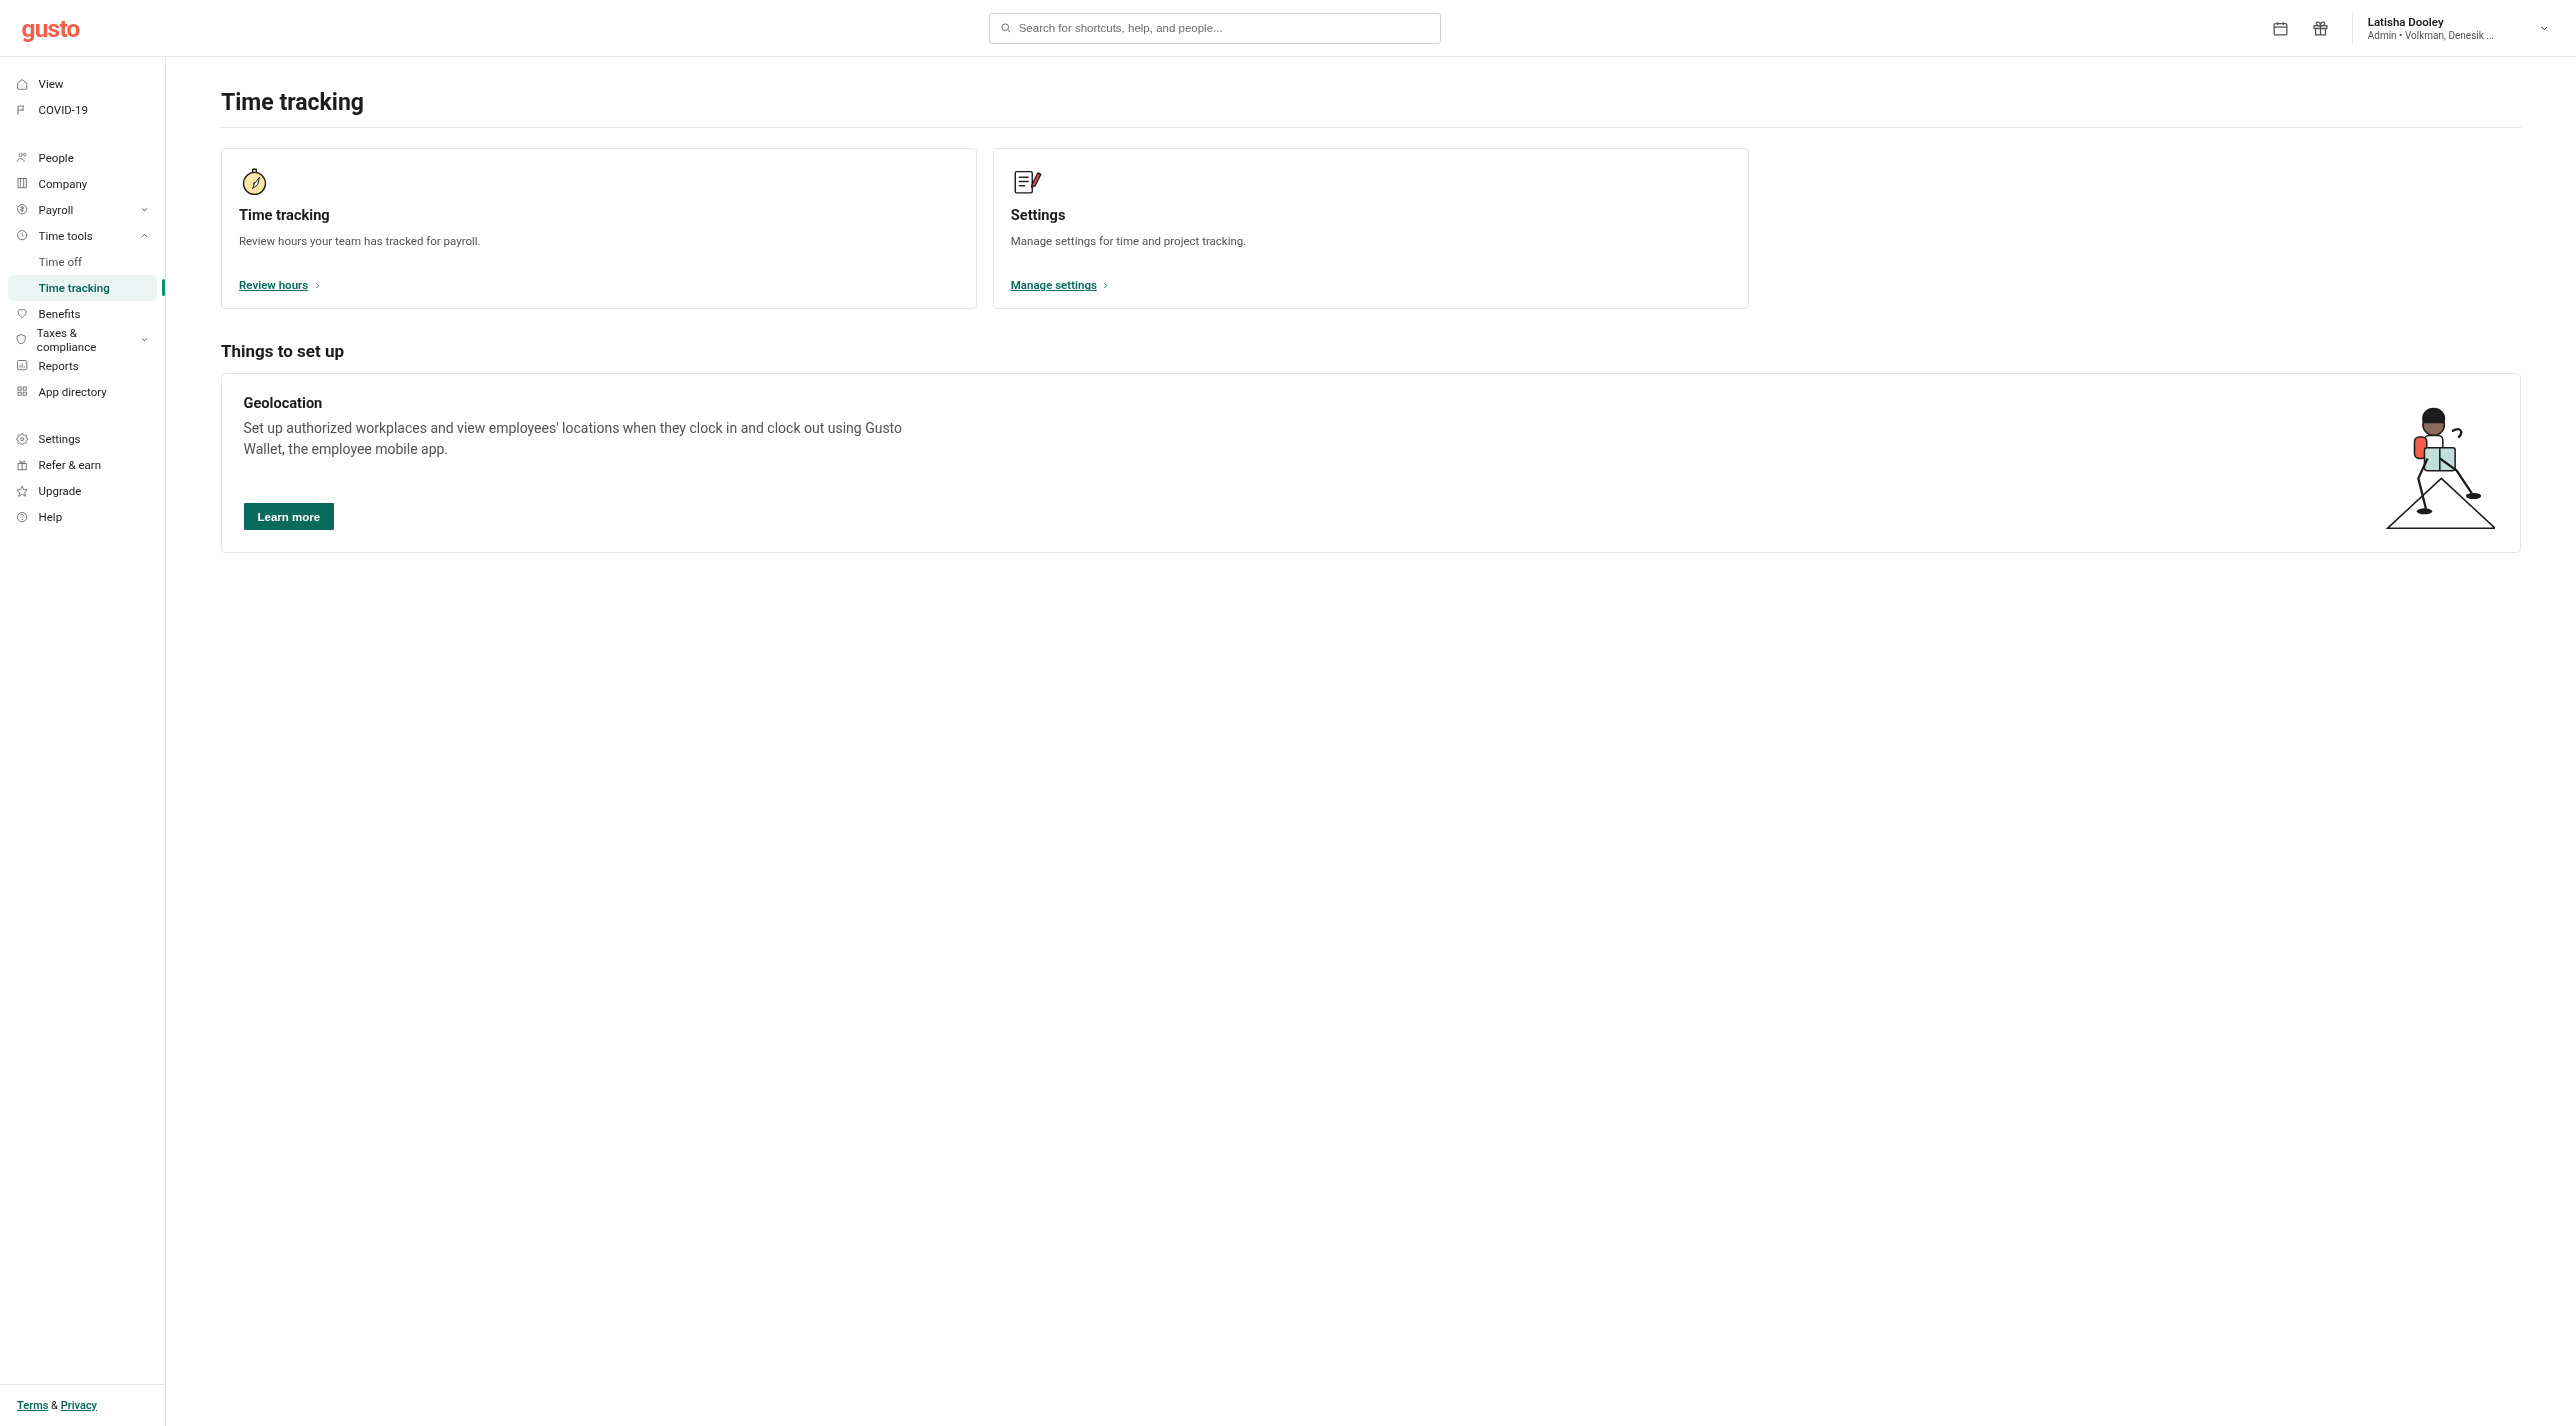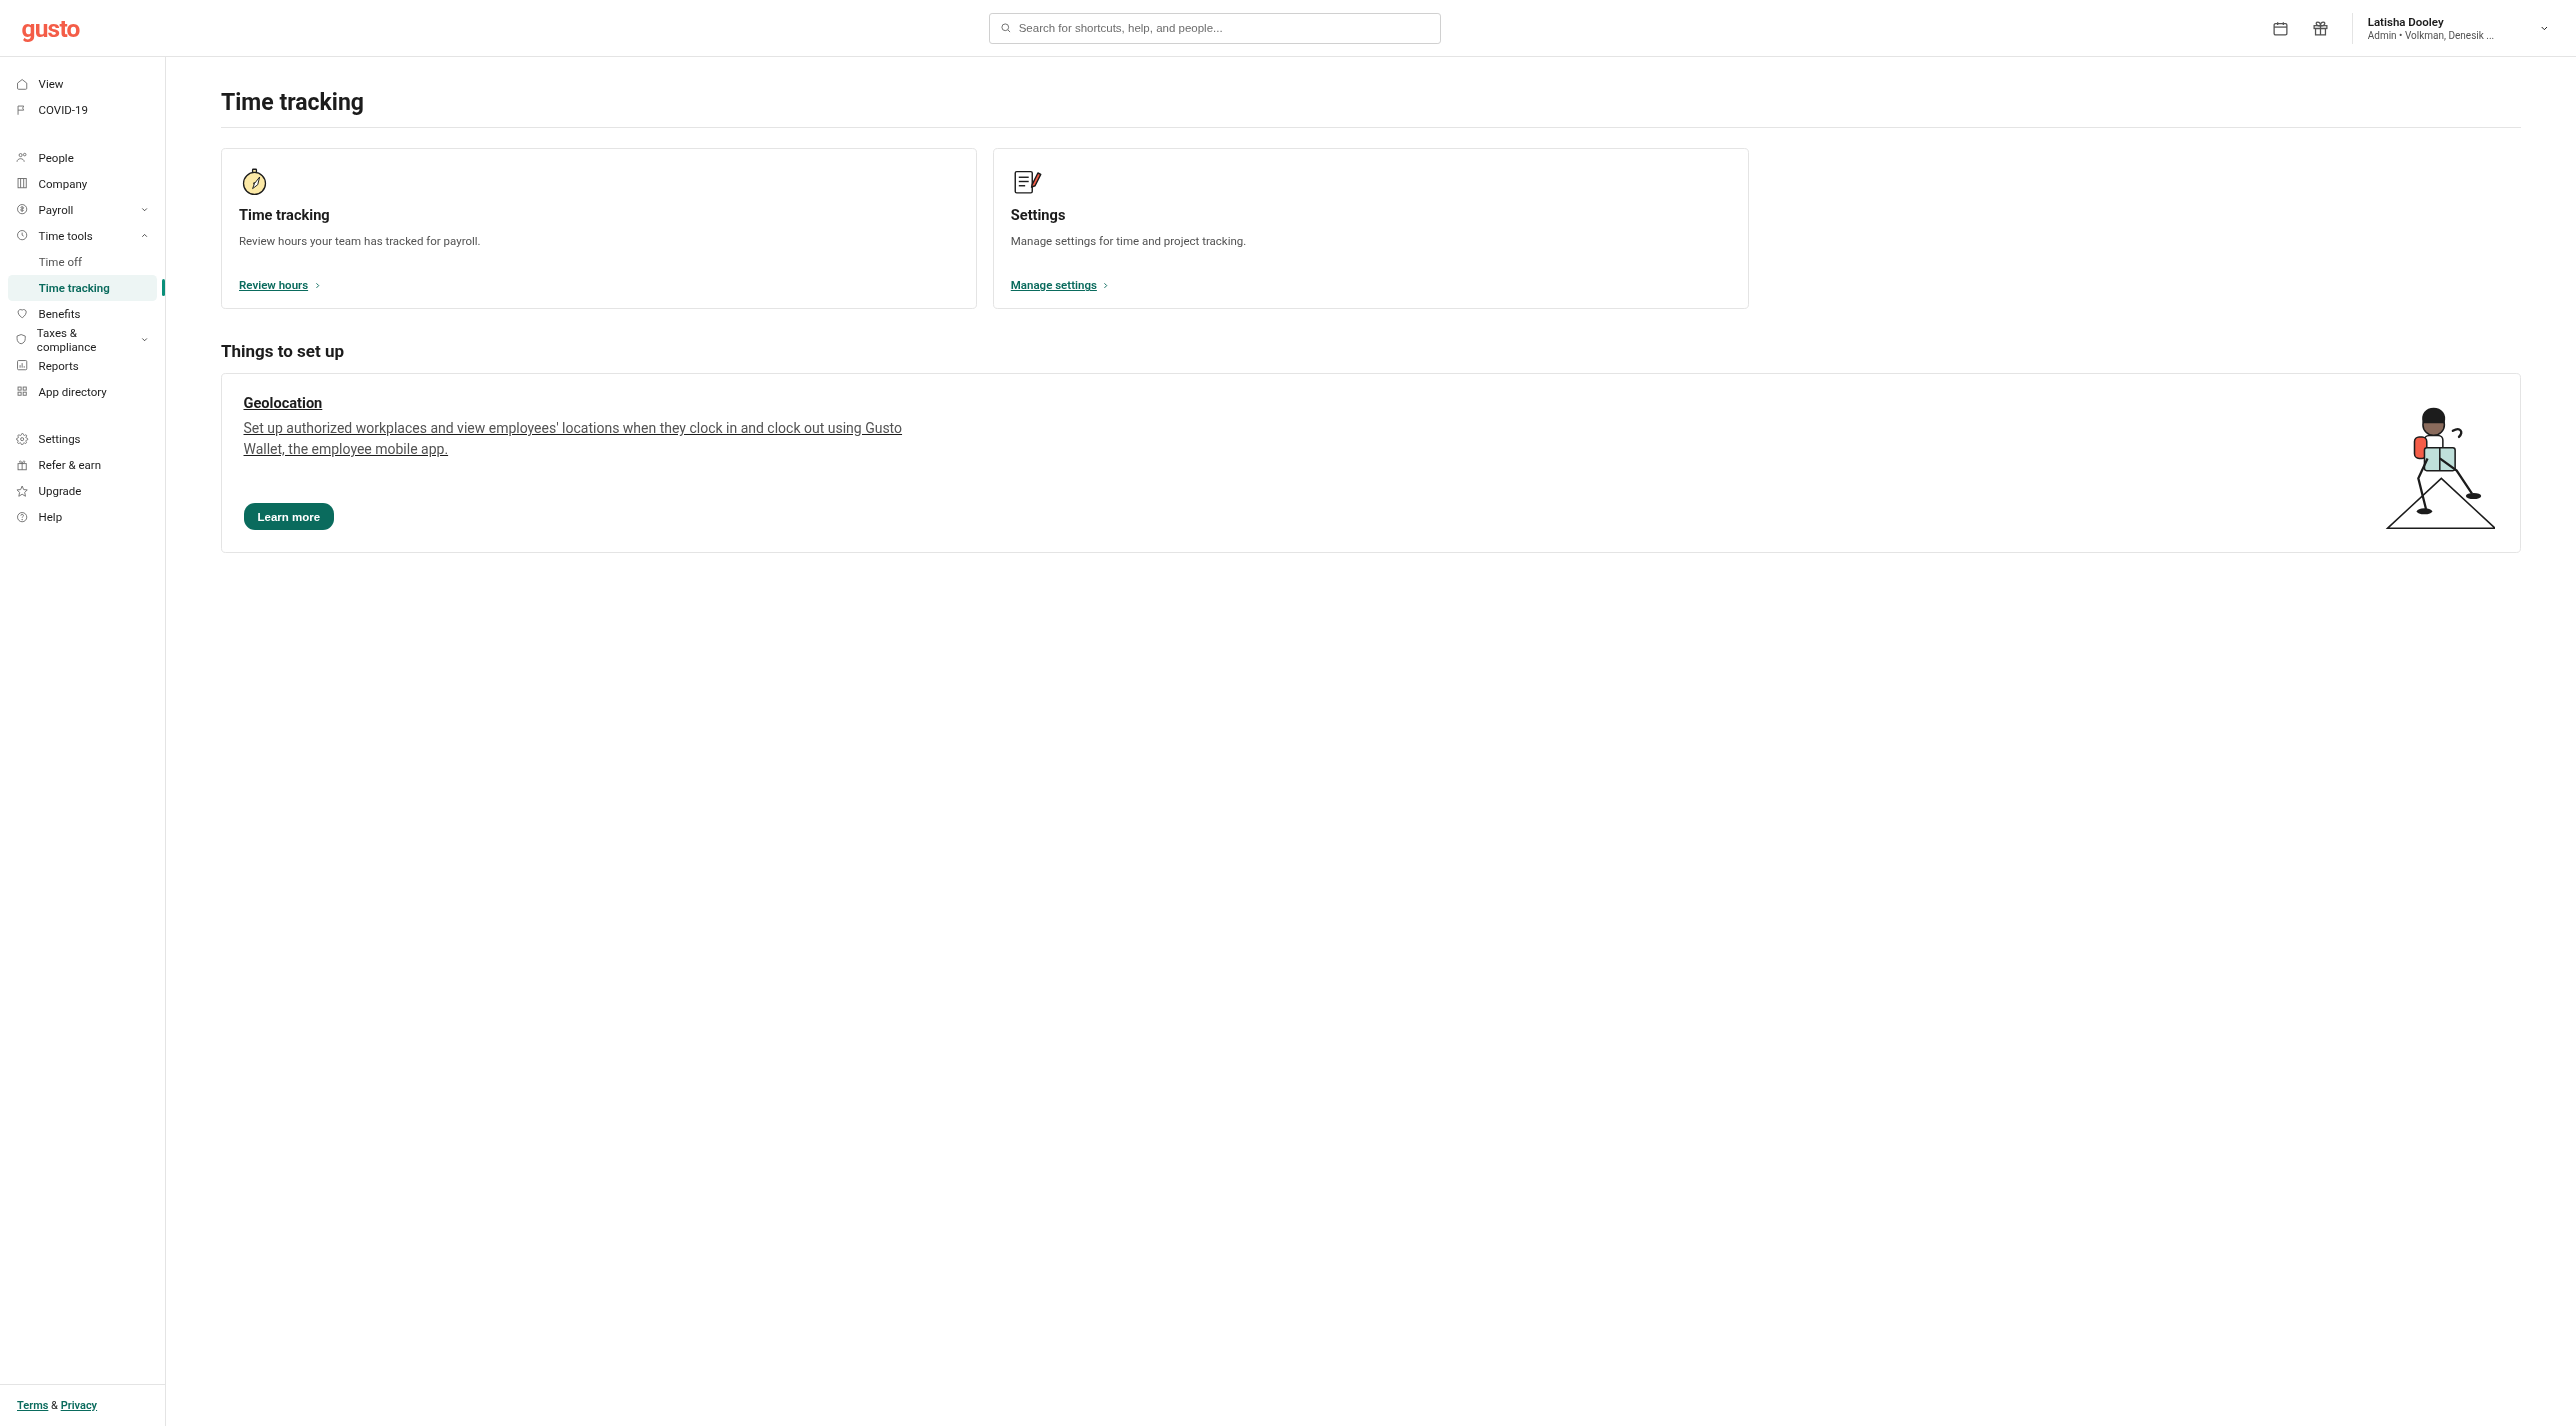--- a/index.html
+++ b/index.html
@@ -176,29 +176,29 @@
     margin: 32px 0 12.3px;
   }
   .setup-card {
     border: 0.8px solid #e4e4e4;
     border-radius: 4.6px;
     padding: 20px 21.5px;
     display: flex;
     gap: 21.5px;
     align-items: flex-start;
   }
-  .setup-text { flex:1;text-decoration:underline; }
+  .setup-text { flex:1; }
   .setup-text h3 { font-size: 14.6px; font-weight:700; margin-bottom:6.1px;}
   .setup-text p  { font-size: 14px; color:#525252; line-height:1.5; max-width: 675px;}
   .btn-primary {
     margin-top: 43px;
     background:#0a6b5d;
     color:#fff;
     border:none;
-    border-radius:11px;
+    border-radius:1px;
     padding: 7.7px 14px;
     font-size: 11.5px;
     font-weight:600;
     cursor:pointer;
   }
   .setup-illustration {
     width: 123px; height: 138px;
     flex-shrink:0;
     display:flex; align-items:center; justify-content:center;
   }

